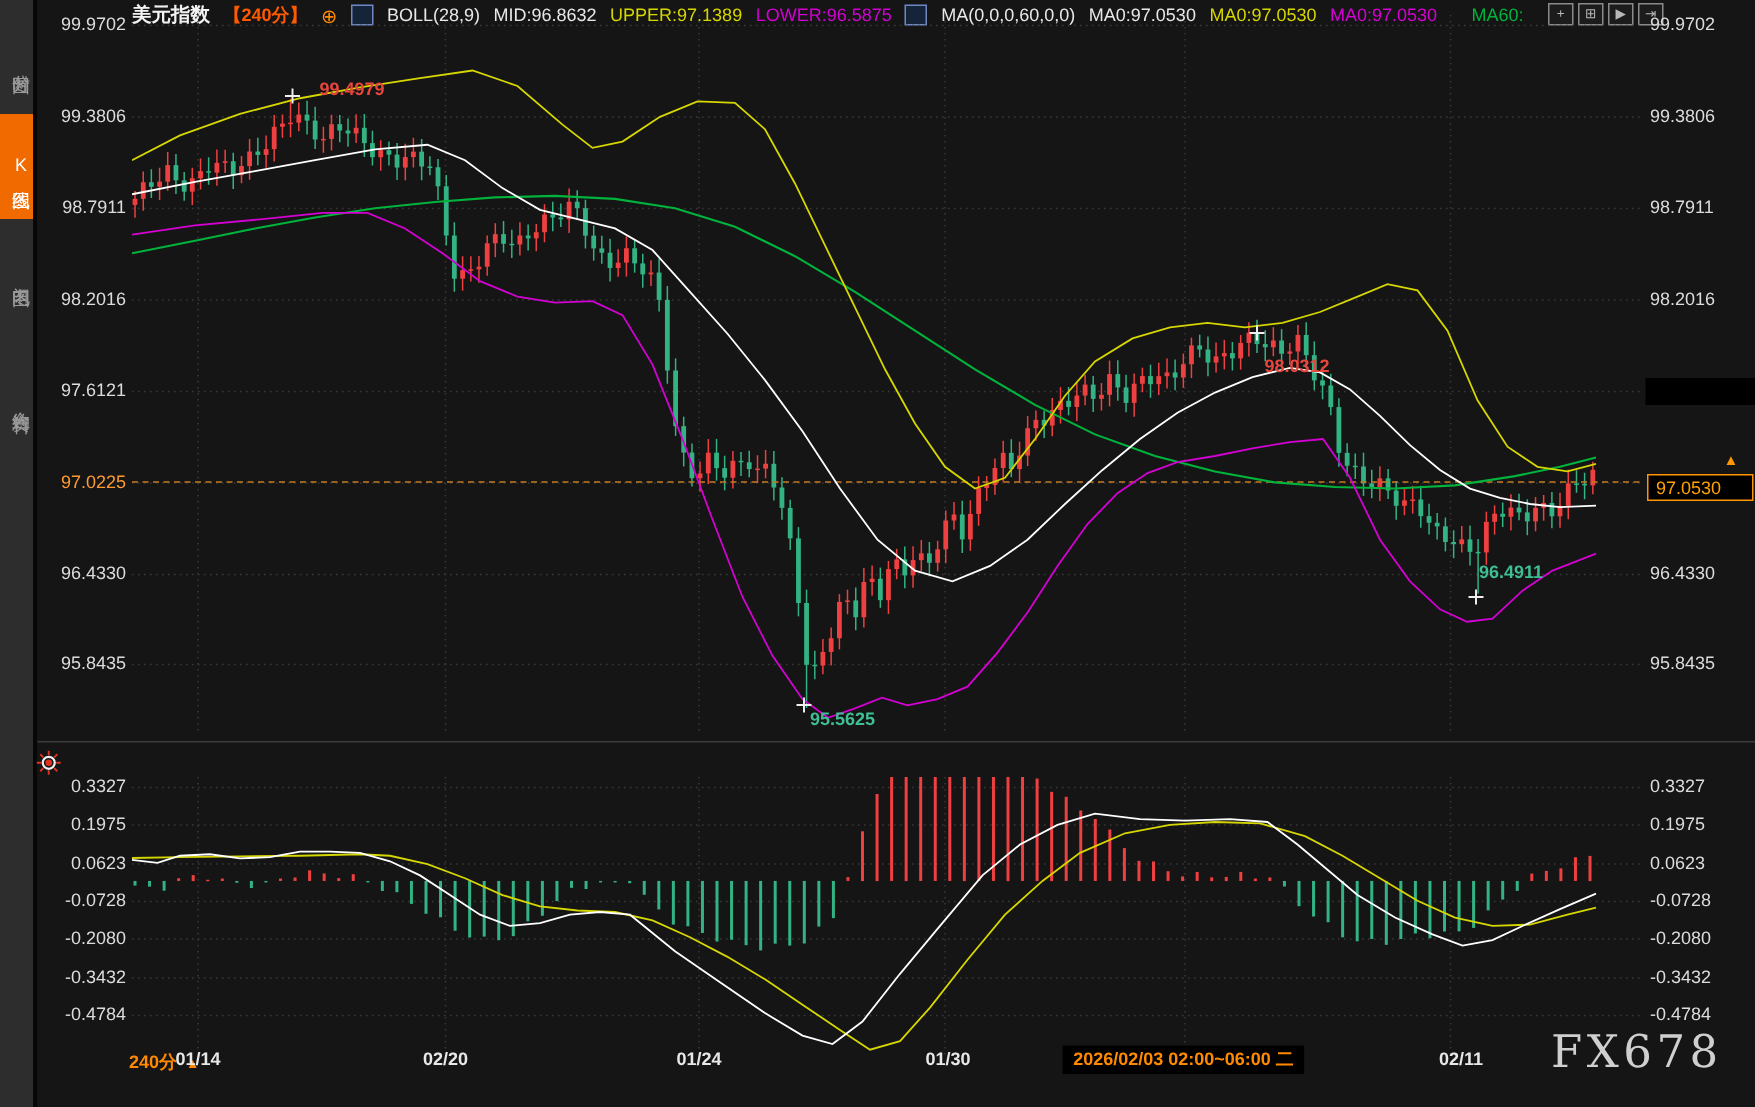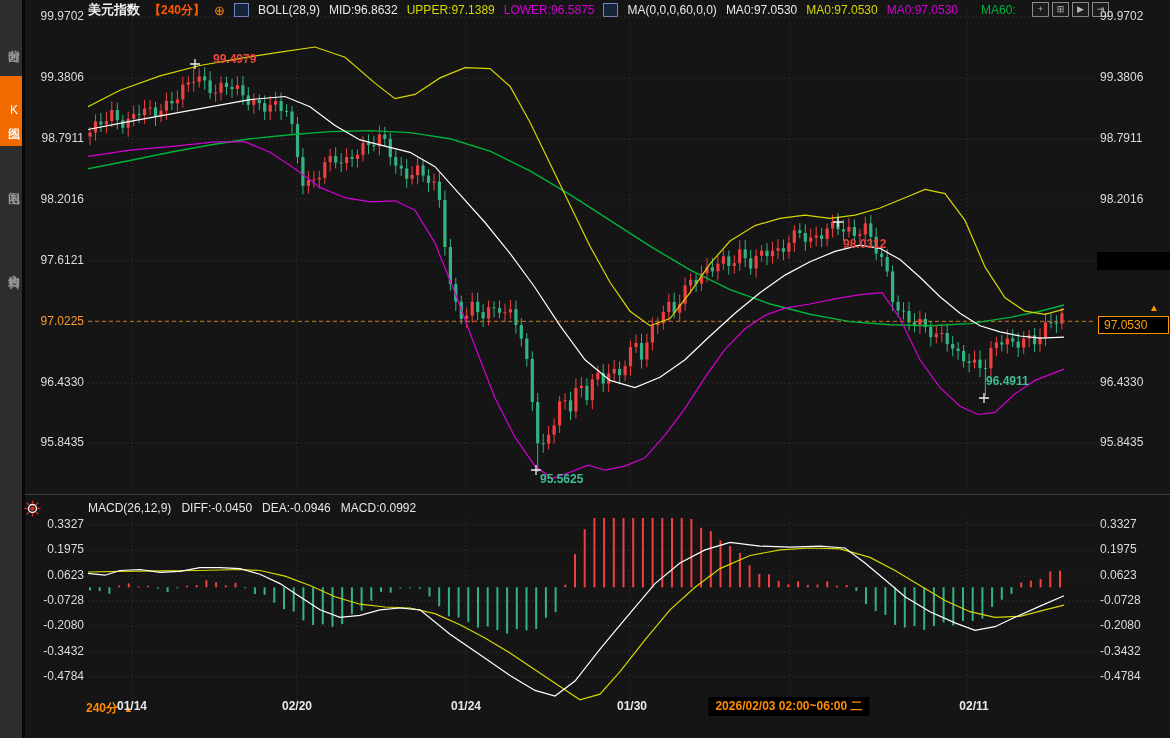--- a/index.html
+++ b/index.html
@@ -522,26 +522,20 @@
         <line x1="2.8" y1="2.8" x2="4.9" y2="4.9"></line>
           <line x1="12.1" y1="12.1" x2="14.2" y2="14.2"></line>
         <line x1="2.8" y1="14.2" x2="4.9" y2="12.1"></line>
           <line x1="12.1" y1="4.9" x2="14.2" y2="2.8"></line>
       </g>
       <circle cx="8.5" cy="8.5" r="4" fill="none" stroke="#f0f0f0" stroke-width="1.5"></circle>
       <circle cx="8.5" cy="8.5" r="2.2" fill="#e03020"></circle>
     </svg>
   </span>
 
-  <div class="macd-hdr">
-    <span class="w">MACD(26,12,9)</span>
-    <span class="w">DIFF:-0.0450</span>
-    <span class="yel">DEA:-0.0946</span>
-    <span class="mag">MACD:0.0992</span>
-  </div>
 
   <div id="macdAxisLeft">
       <div class="yl left" style="top: 517px;">0.3327</div>
       <div class="yl left" style="top: 542px;">0.1975</div>
       <div class="yl left" style="top: 568px;">0.0623</div>
       <div class="yl left" style="top: 593px;">-0.0728</div>
       <div class="yl left" style="top: 618px;">-0.2080</div>
       <div class="yl left" style="top: 644px;">-0.3432</div>
       <div class="yl left" style="top: 669px;">-0.4784</div>
     </div>
@@ -680,13 +674,14 @@
   <div id="xDates">
       <div class="xdate" style="left: 132px;">01/14</div>
       <div class="xdate" style="left: 297px;">02/20</div>
       <div class="xdate" style="left: 466px;">01/24</div>
       <div class="xdate" style="left: 632px;">01/30</div>
       <div class="xdate" style="left: 974px;">02/11</div>
     </div>
   <div class="xhl" id="xHl" style="left: 789px;">2026/02/03 02:00~06:00 二</div>
 
 
+  <div class="watermark">FX678</div>
 </div>
 
 </body></html>

